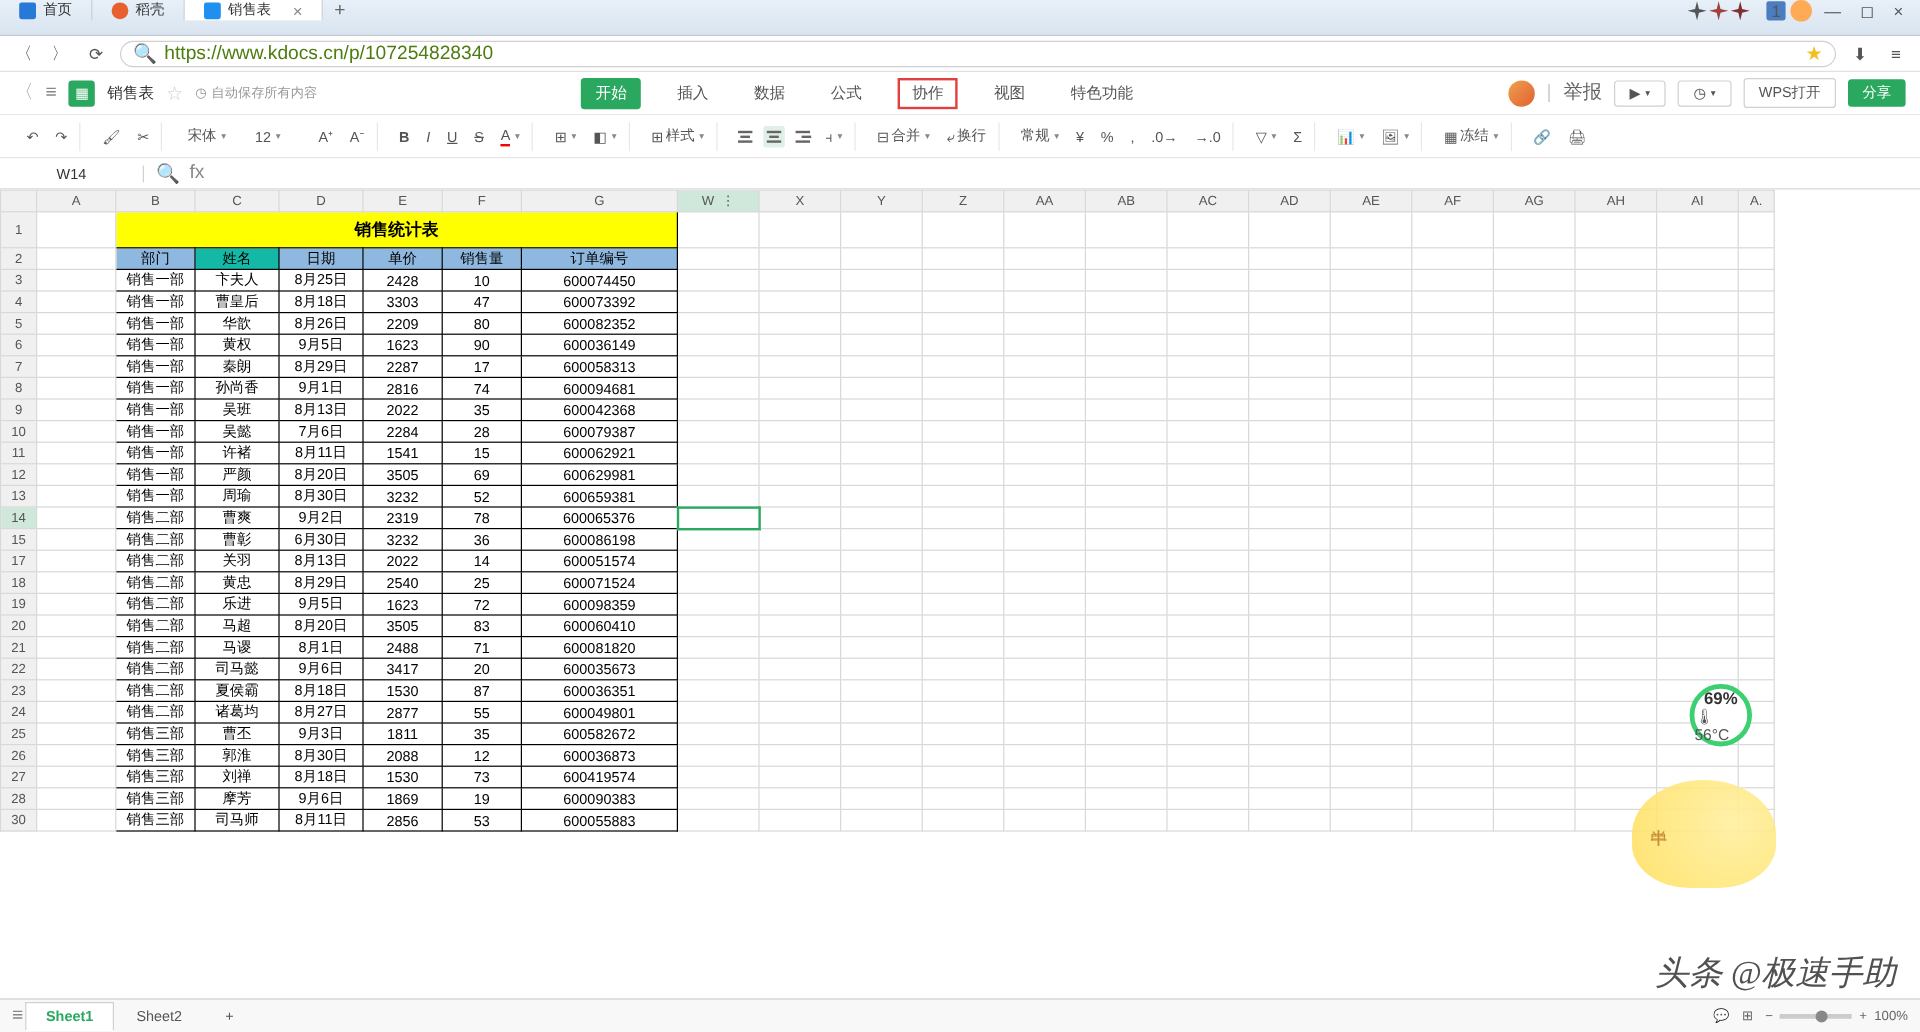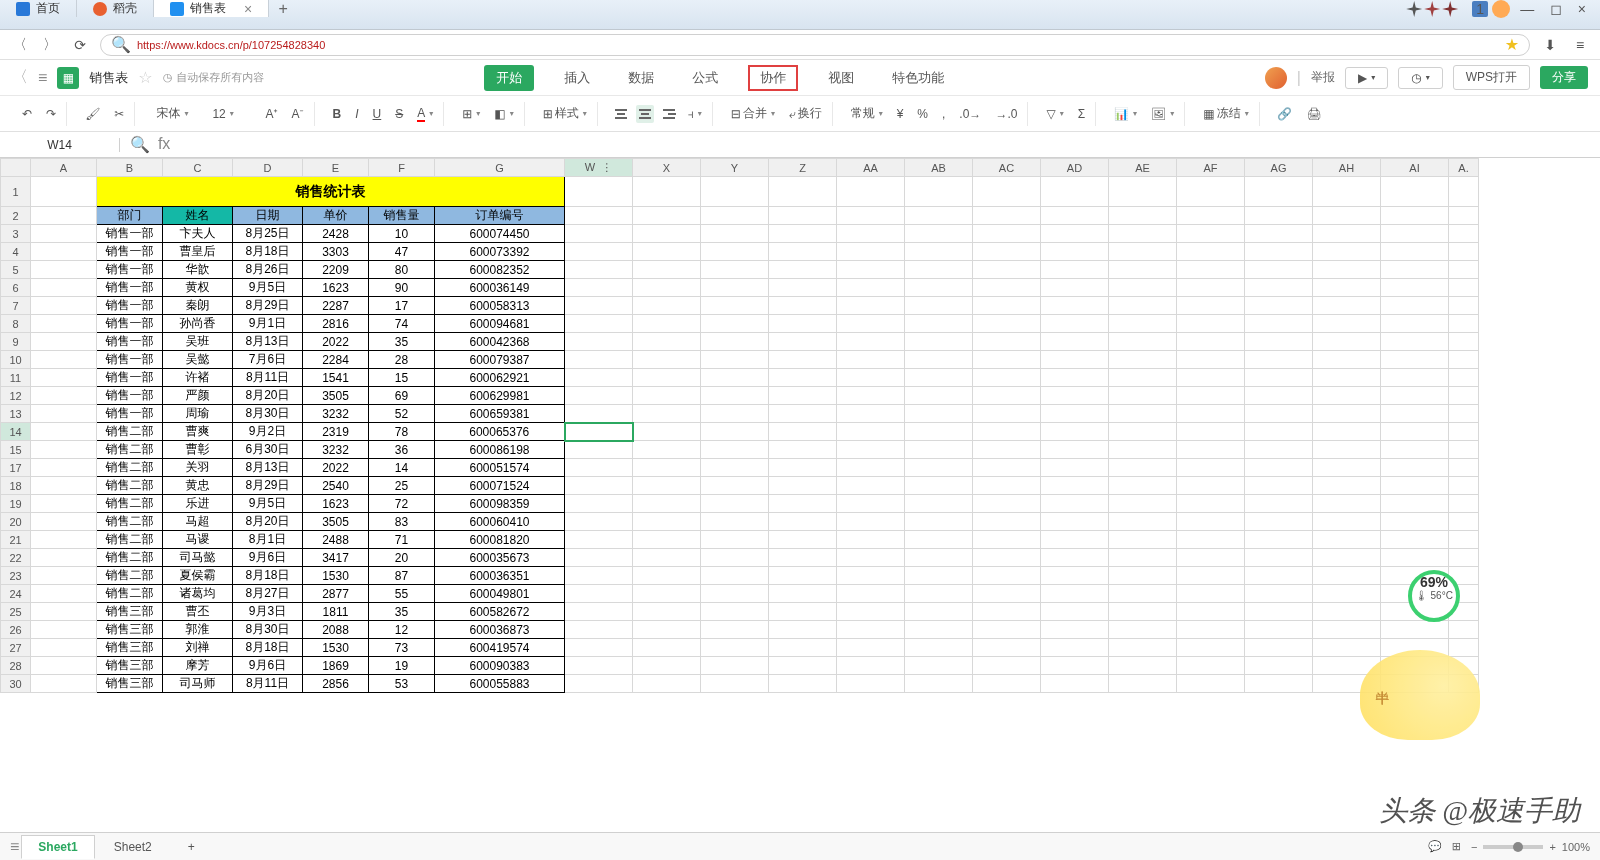--- a/index.html
+++ b/index.html
@@ -15,21 +15,21 @@
     .win-controls .avatar { width: 18px; height: 18px; border-radius: 50%; background: #fa5; }
     .win-controls span { color: #555; font-size: 14px; padding: 0 6px; cursor: pointer; }
     .badge-box { background: #4a7ec0; color: #fff; width: 16px; height: 16px; display: inline-flex; align-items: center; justify-content: center; font-size: 10px; border-radius: 2px; }
     .birds { display: flex; gap: 2px; align-items: center; padding: 0 10px;}
     .bird { width: 16px; height: 16px; background: #555; clip-path: polygon(0 50%, 40% 40%, 50% 0, 60% 40%, 100% 50%, 60% 60%, 50% 100%, 40% 60%); }
     
     
     .nav-bar { height: 30px; background: #fff; display: flex; align-items: center; padding: 0 10px; gap: 10px; border-bottom: 1px solid #e0e0e0; }
     .nav-btn { width: 20px; height: 20px; display: flex; align-items: center; justify-content: center; color: #555; cursor: pointer; font-size: 14px; }
     .url-box { flex: 1; display: flex; align-items: center; border: 1px solid #d0d0d0; border-radius: 12px; height: 22px; padding: 0 10px; gap: 6px; background: #fff; }
-    .url-box input { flex: 1; border: none; outline: none; font-size: 11px; color: #b91c1c; }
+    .url-box input { flex: 1; border: none; outline: none; font-size: 16px; color: #4d7c0f; }
     .star { color: #f0c020; }
     
     
     .app-header { height: 36px; background: #fff; display: flex; align-items: center; padding: 0 12px; gap: 10px; border-bottom: 1px solid #e8e8e8; }
     .doc-icon { width: 22px; height: 22px; background: #2ba860; border-radius: 3px; display: flex; align-items: center; justify-content: center; color: #fff; font-size: 12px; }
     .doc-title { font-size: 13px; color: #333; }
     .star-btn { color: #ccc; }
     .autosave { font-size: 11px; color: #999; display: flex; align-items: center; gap: 4px; }
     .menu-tabs { display: flex; gap: 22px; margin-left: 210px; }
     .menu-tab { font-size: 13px; color: #555; cursor: pointer; padding: 4px 8px; }
@@ -147,21 +147,21 @@
     <div class="menu-tab">插入</div>
     <div class="menu-tab">数据</div>
     <div class="menu-tab">公式</div>
     <div class="menu-tab highlighted">协作</div>
     <div class="menu-tab">视图</div>
     <div class="menu-tab">特色功能</div>
   </div>
   <div class="header-right">
     <div class="avatar-sm"></div>
     <span style="color:#ccc">|</span>
-    <span style="font-size:12px;color:#666">举报</span>
+    <span style="font-size:16px;color:#666">举报</span>
     <span class="hdr-btn">▶ <span style="font-size:8px">▾</span></span>
     <span class="hdr-btn">◷ <span style="font-size:8px">▾</span></span>
     <span class="hdr-btn">WPS打开</span>
     <span class="hdr-btn share-btn">分享</span>
   </div>
 </div>
 
 <div class="toolbar">
   <div class="tb-group">
     <span class="tb-item">↶</span>
@@ -963,16 +963,16 @@
           <span style="position:absolute;left:50%;top:-3px;width:10px;height:10px;background:#888;border-radius:50%"></span>
         </span>
       <span>+</span>
       <span>100%</span>
     </div>
   </div>
 </div>
 
 <div class="float-widget">
   <span class="pct">69%</span>
-  <span style="font-size:10px">🌡 <span>56°C</span></span>
+  <span style="font-size:13px">🌡 <span>56°C</span></span>
 </div>
 <div class="mascot"></div>
 <div class="watermark">头条 @极速手助</div>
 
 </body></html>

